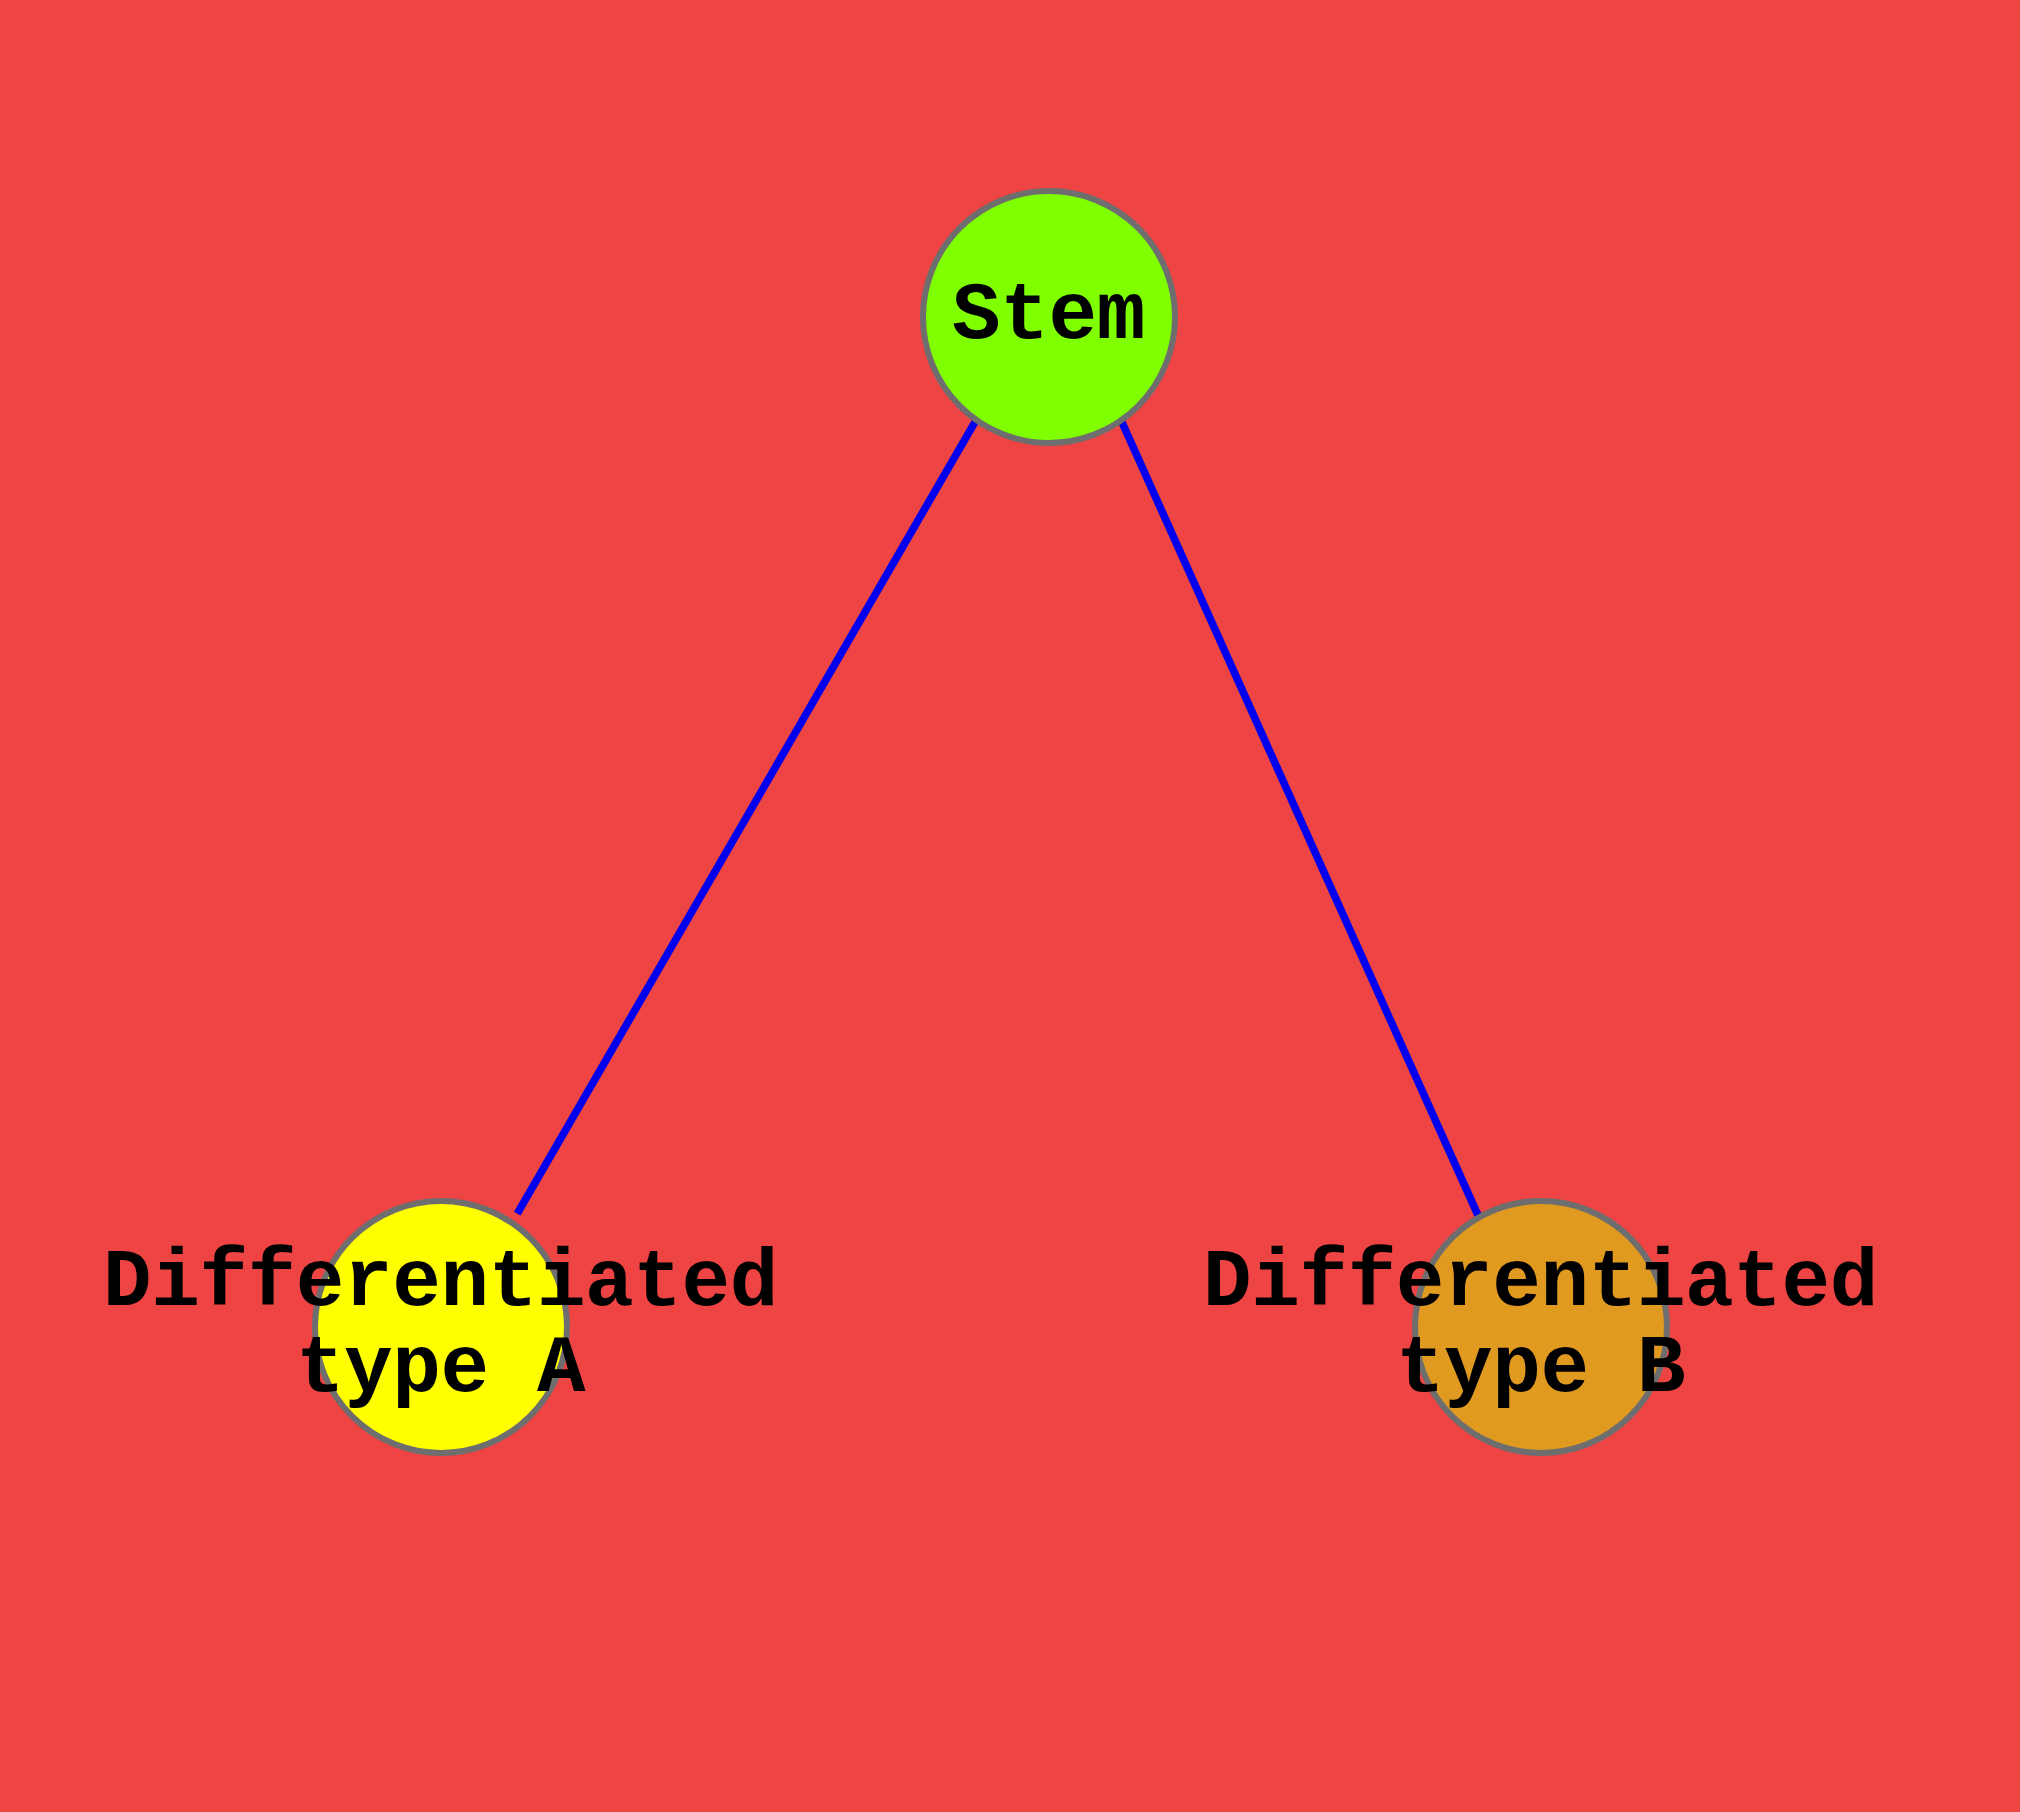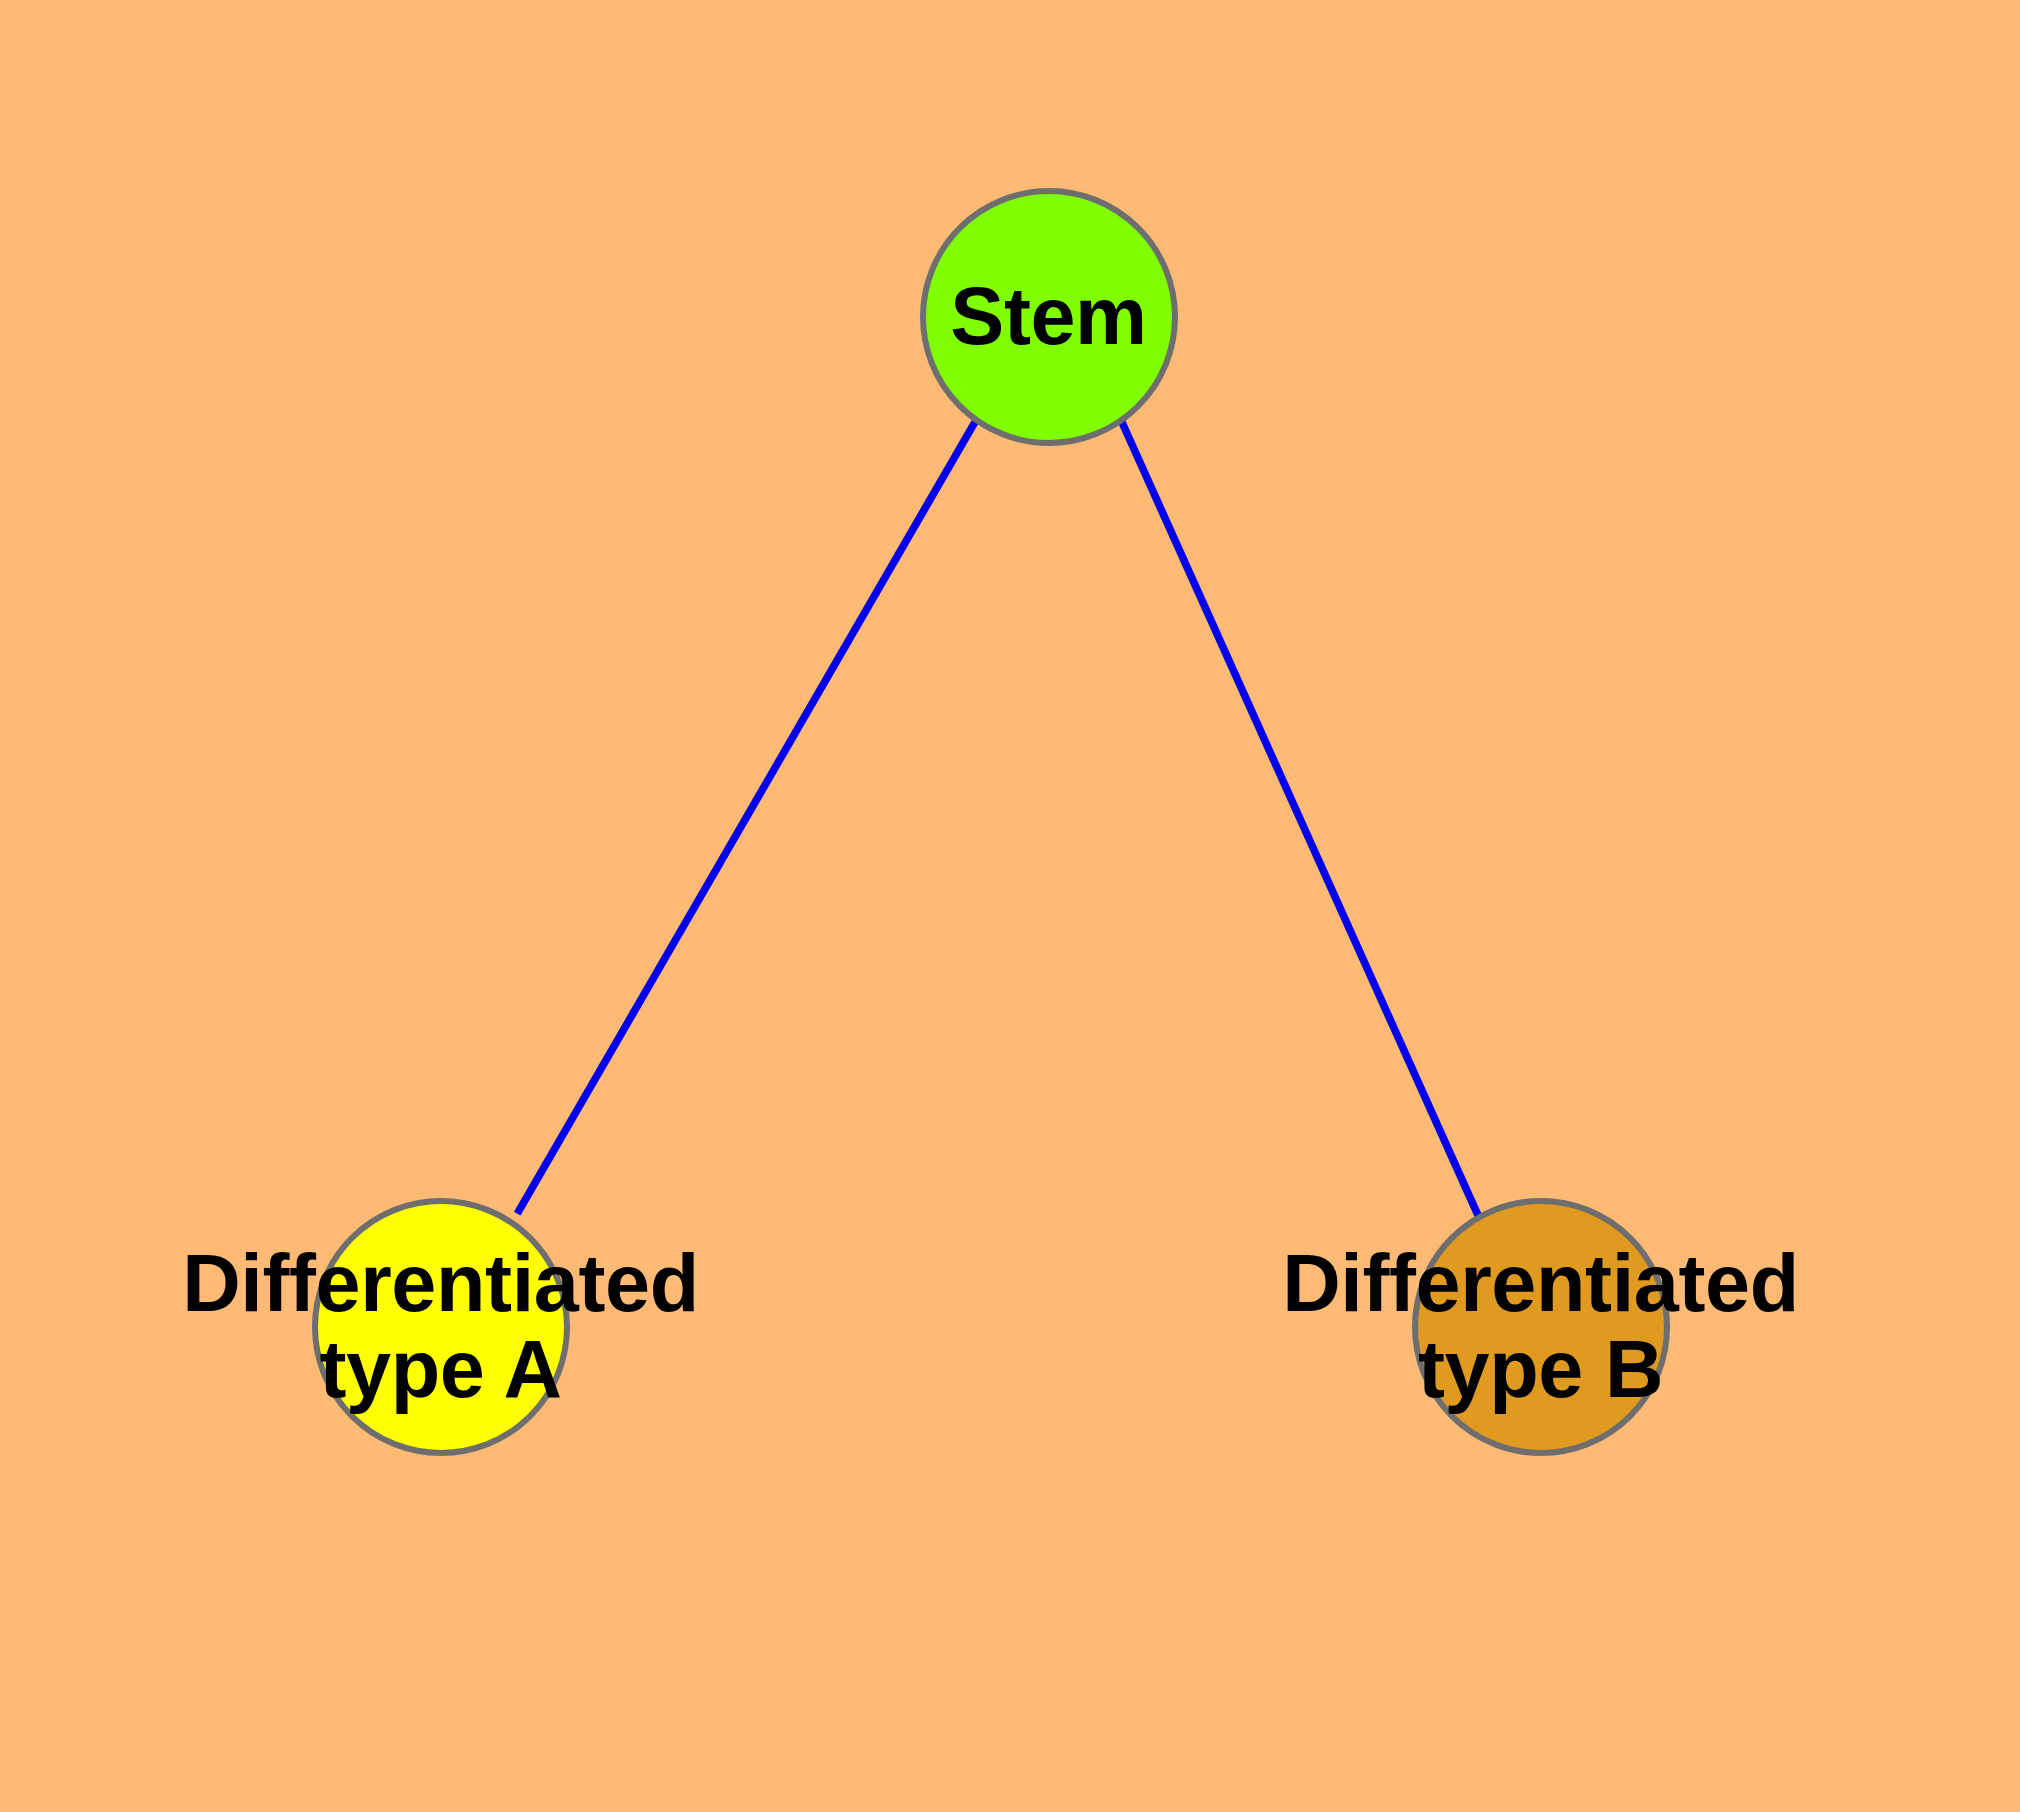--- a/index.html
+++ b/index.html
@@ -46,21 +46,21 @@
   .label-stem {
     font-size: 81px;
   }
   .label-diff {
     font-size: 81px;
   }
 </style>
 </head>
 <body>
 
-<div id="canvas" style="background: #fdba74;">
+<div id="canvas" style="background: #ef4444; font-family: Liberation Mono, monospace;">
 
   <svg id="edge-layer" viewBox="0 0 2384 2138" xmlns="http://www.w3.org/2000/svg">
     <line id="edge-0" stroke="#0000ee" stroke-width="9" stroke-linecap="butt" x1="1150" y1="498" x2="610" y2="1432"></line>
     <line id="edge-1" stroke="#0000ee" stroke-width="9" stroke-linecap="butt" x1="1323" y1="497" x2="1745" y2="1437"></line>
   </svg>
 
   <div class="node node-stem" id="node-0" style="left: 920px; top: 188px; width: 258px; height: 258px; background: rgb(127, 255, 0); border-color: rgb(110, 110, 110);"></div>
   <div class="node node-diff-a" id="node-1" style="left: 312px; top: 1198px; width: 258px; height: 258px; background: rgb(255, 255, 0); border-color: rgb(110, 110, 110);"></div>
   <div class="node node-diff-b" id="node-2" style="left: 1412px; top: 1198px; width: 258px; height: 258px; background: rgb(224, 154, 32); border-color: rgb(110, 110, 110);"></div>
 

